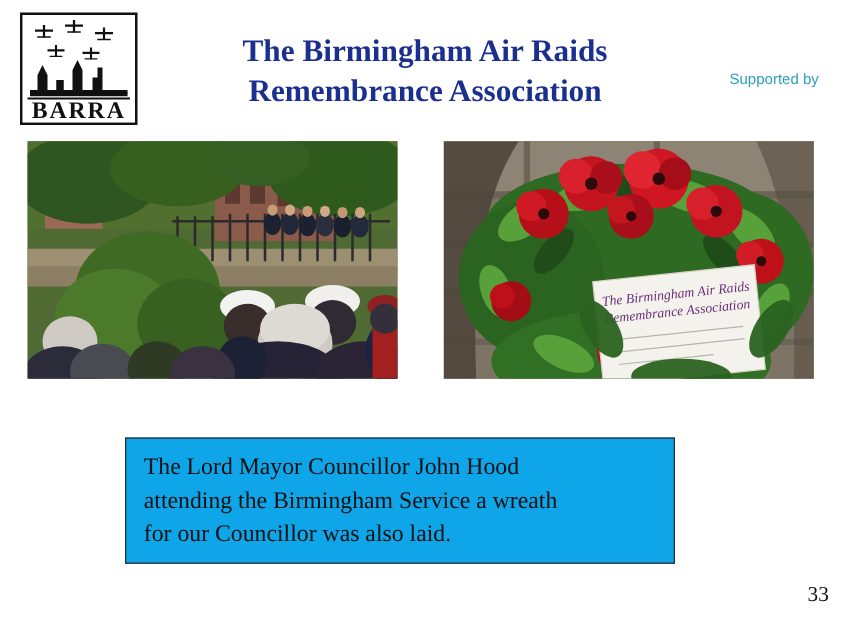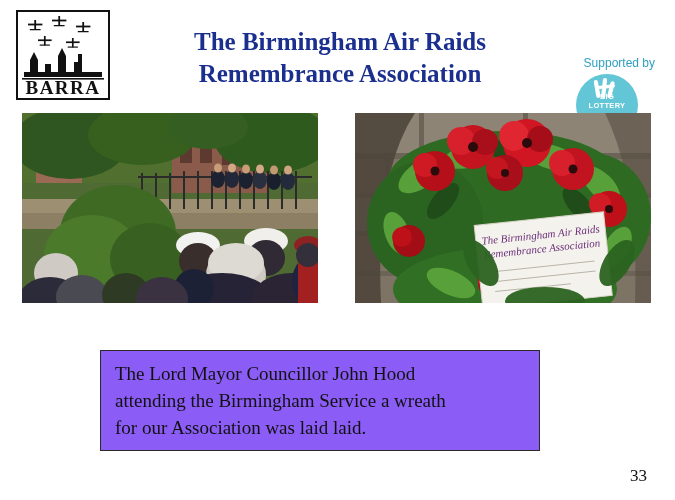--- a/index.html
+++ b/index.html
@@ -99,33 +99,33 @@
   .photo svg { display: block; width: 100%; height: 100%; }
 
   
   .caption {
     position: absolute;
     left: 100px;
     top: 350px;
     width: 440px;
     min-height: 88px;
     box-sizing: border-box;
-    background: #8b5cf6;
+    background: #0ea5e9;
     border: 1px solid #2a2a2a;
     padding: 10px 8px 8px 14px;
     font-size: 19px;
     line-height: 1.42;
     color: #111;
     font-family: "Liberation Serif", serif;
   }
 
   
   .page-number {
     position: absolute;
-    right: 28px;
+    right: 12px;
     bottom: 14px;
     font-size: 17px;
     color: #111;
     font-family: "Liberation Serif", serif;
   }
 </style>
 </head>
 <body>
 
 <div class="logo-box">
@@ -173,35 +173,20 @@
   </svg>
 </div>
 
 <div class="title">
   <div>The Birmingham Air Raids</div>
   <div>Remembrance Association</div>
 </div>
 
 <div class="supported-wrap">
   <div class="supported-text">Supported by</div>
-  <div class="lottery-circle">
-    <svg class="fingers" viewBox="0 0 42 26">
-      <g fill="#ffffff">
-        <rect x="9" y="2" width="4.2" height="18" rx="2.1" transform="rotate(-10 11 11)"></rect>
-        <rect x="16" y="0" width="4.2" height="20" rx="2.1" transform="rotate(6 18 10)"></rect>
-        <rect x="23" y="3" width="4.2" height="17" rx="2.1" transform="rotate(14 25 11)"></rect>
-        <rect x="12" y="7" width="17" height="3.4" rx="1.7" transform="rotate(-6 20 9)"></rect>
-      </g>
-    </svg>
-    <div class="lottery-text">
-      <div>BIG</div>
-      <div>LOTTERY</div>
-      <div>FUND</div>
-    </div>
-  </div>
 </div>
 
 <div class="photo photo-left">
   <svg viewBox="0 0 296 190" preserveAspectRatio="none">
     <defs>
       <linearGradient id="skyL" x1="0" y1="0" x2="0" y2="1">
         <ectstop></ectstop>
       </linearGradient>
     </defs>
 
@@ -395,16 +380,16 @@
       <ellipse cx="126" cy="150" rx="26" ry="13" transform="rotate(58 126 150)"></ellipse>
       <ellipse cx="262" cy="150" rx="26" ry="13" transform="rotate(-58 262 150)"></ellipse>
       <ellipse cx="190" cy="188" rx="40" ry="14"></ellipse>
     </g>
   </svg>
 </div>
 
 <div class="caption">
   <div>The Lord Mayor Councillor John Hood</div>
   <div>attending the Birmingham Service a wreath</div>
-  <div>for our Association was laid laid.</div>
+  <div>for our Councillor was also laid.</div>
 </div>
 
 <div class="page-number">33</div>
 
 </body></html>

